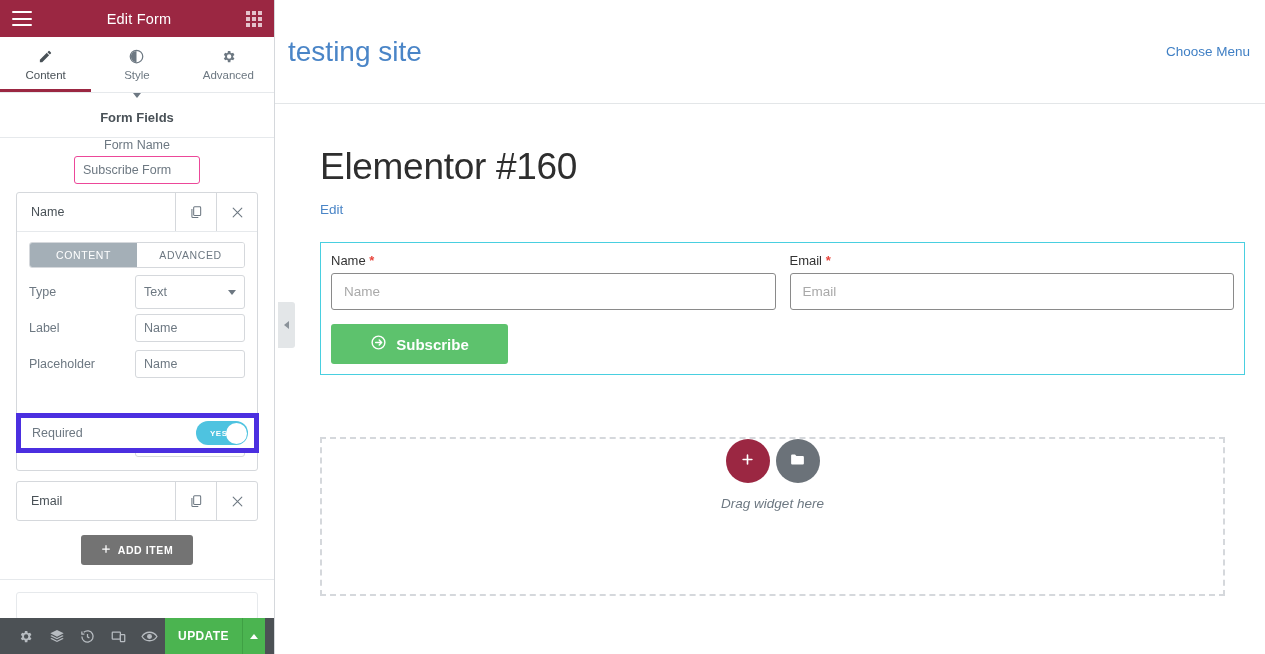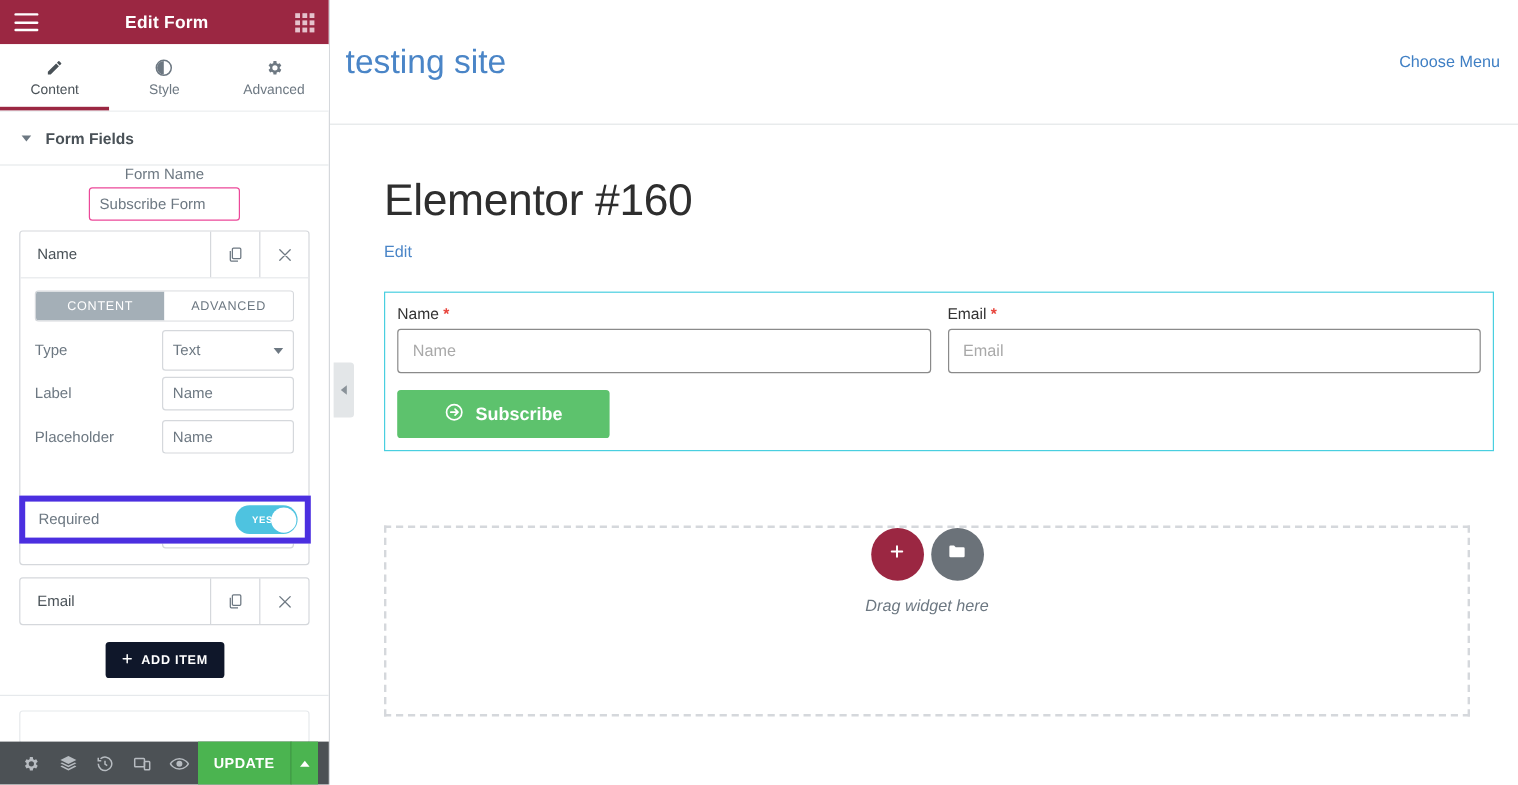--- a/index.html
+++ b/index.html
@@ -21,42 +21,42 @@
     overflow: hidden;
   }
   .panel-header {
     height: 37px; background: #9b2742;
     display: flex; align-items: center; justify-content: space-between;
     padding: 0 12px;
   }
   .hamburger { width: 20px; height: 15px; display: flex; flex-direction: column; justify-content: space-between; cursor: pointer; }
   .hamburger i { display: block; height: 2px; background: #ffffff; border-radius: 1px; }
   .panel-title {
-    color: #ffffff; font-size: 14.5px; font-weight: bold;
+    color: #ffffff; font-size: 14.5px; font-weight: normal;
     letter-spacing: .2px; flex: 1; text-align: center;
   }
   .grid-icon { display: grid; grid-template-columns: repeat(3, 4px); grid-template-rows: repeat(3, 4px); gap: 2px; cursor: pointer; }
   .grid-icon span { background: #e5c2cc; display: block; }
 
   .tabs { display: flex; height: 56px; background: #ffffff; border-bottom: 1px solid #e6e9ec; }
   .tab {
     flex: 1; display: flex; flex-direction: column; align-items: center; justify-content: center;
     gap: 5px; font-size: 11.5px; color: #6d7882; cursor: pointer;
     position: relative; background: #fff;
   }
   .tab.active { color: #495157; }
   .tab.active::after {
     content: ""; position: absolute; bottom: 0; left: 0; right: 0; height: 3px; background: #9b2742;
   }
   .tab svg { display: block; }
 
   .section-head {
     height: 45px; display: flex; align-items: center; gap: 12px;
     padding: 0 18px; border-bottom: 1px solid #e6e9ec;
-    font-size: 13px; font-weight: bold; color: #495157; cursor: pointer;
+    font-size: 13px; font-weight: bold; color: #495157; cursor: pointer; flex-direction: column;
   }
   .caret-dn { width: 0; height: 0; border-left: 4.5px solid transparent; border-right: 4.5px solid transparent; border-top: 5.5px solid #6d7882; }
 
   .panel-body { padding: 0; }
   .ctl-row { display: flex; align-items: center; padding: 0 18px; height: 46px; flex-direction: column; }
   .ctl-label { font-size: 12.5px; color: #6d7882; flex: 1; }
   .ctl-input {
     width: 126px; height: 28px; border: 1px solid #ec4899; border-radius: 3px;
     font-size: 12.5px; color: #6d7882; padding: 0 8px;
     font-family: "Liberation Sans", sans-serif; background: #fff; outline: none;
@@ -100,21 +100,21 @@
   
   .highlight-box {
     position: absolute; left: 16px; top: 413px; width: 243px; height: 40px;
     border: 5px solid #4b2fe0; background: #ffffff; z-index: 30; pointer-events: none;
   }
   .hl-inner { position: absolute; left: 21px; top: 418px; width: 233px; height: 30px; z-index: 31;
     display: flex; align-items: center; padding: 0 6px 0 11px; border-radius: 12px; }
   .hl-inner .f-label { font-size: 12.5px; color: #6d7882; }
 
   .add-item {
-    margin: 14px auto 0 auto; width: 99px; height: 30px; background: #0f172a; border-radius: 3px;
+    margin: 14px auto 0 auto; width: 112px; height: 30px; background: #737373; border-radius: 3px;
     display: flex; align-items: center; justify-content: center; gap: 7px;
     color: #ffffff; font-size: 10.5px; font-weight: bold; letter-spacing: .6px; cursor: pointer;
   }
   .sec-divider { margin-top: 14px; border-top: 1px solid #e6e9ec; }
   .ghost-input { margin: 12px 16px 0 16px; height: 28px; border: 1px solid #e6e9ec; border-radius: 3px; }
 
   .panel-footer {
     position: absolute; left: 0; bottom: 0; width: 275px; height: 36px;
     background: #4c5155; display: flex; align-items: center; padding: 0 10px; gap: 0;
   }

